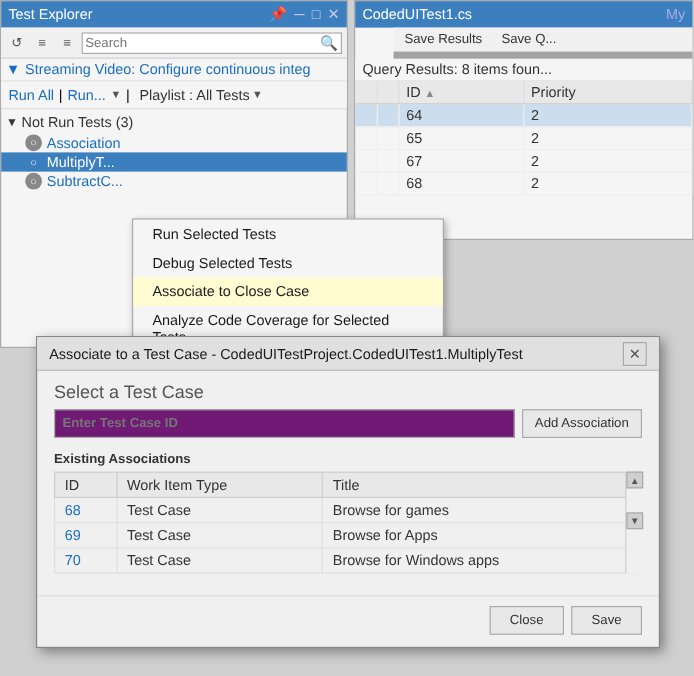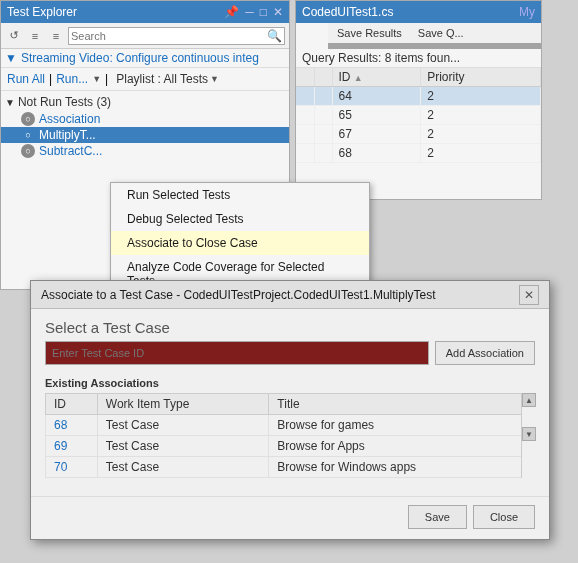--- a/index.html
+++ b/index.html
@@ -121,21 +121,21 @@
       font-size: 12px;
       color: #1a1a1a;
       cursor: pointer;
     }
     .context-item.active { background: #fffcd1; }
 
     
     .codeui-panel {
       position: absolute;
       top: 0; left: 295px;
-      width: 247px;
+      width: 283px;
       height: 200px;
       background: #f5f5f5;
       border: 1px solid #aaa;
     }
     .codeui-titlebar {
       background: #3c7fbe;
       color: white;
       padding: 3px 6px;
       display: flex;
       align-items: center;
@@ -232,22 +232,23 @@
       gap: 6px;
       margin-bottom: 12px;
       align-items: center;
     }
     .test-case-input {
       flex: 1;
       height: 24px;
       border: 1px solid #aaa;
       padding: 0 6px;
       font-size: 11px;
-      background: #7f1d1d;
+      background: #701a75;
       color: #999;
+      font-weight: bold;
     }
     .add-assoc-btn {
       height: 24px;
       padding: 0 10px;
       background: #e8e8e8;
       border: 1px solid #aaa;
       cursor: pointer;
       font-size: 11px;
       color: #333;
       white-space: nowrap;
@@ -479,16 +480,16 @@
         </table>
         <div class="scroll-track">
           <div class="scroll-thumb-up">▲</div>
           <div style="flex:1; min-height:20px;"></div>
           <div class="scroll-thumb-down">▼</div>
         </div>
       </div>
     </div>
   </div>
   <div class="modal-footer">
+    <button class="footer-btn primary">Close</button>
     <button class="footer-btn">Save</button>
-    <button class="footer-btn primary">Close</button>
   </div>
 </div>
 
 </body></html>

